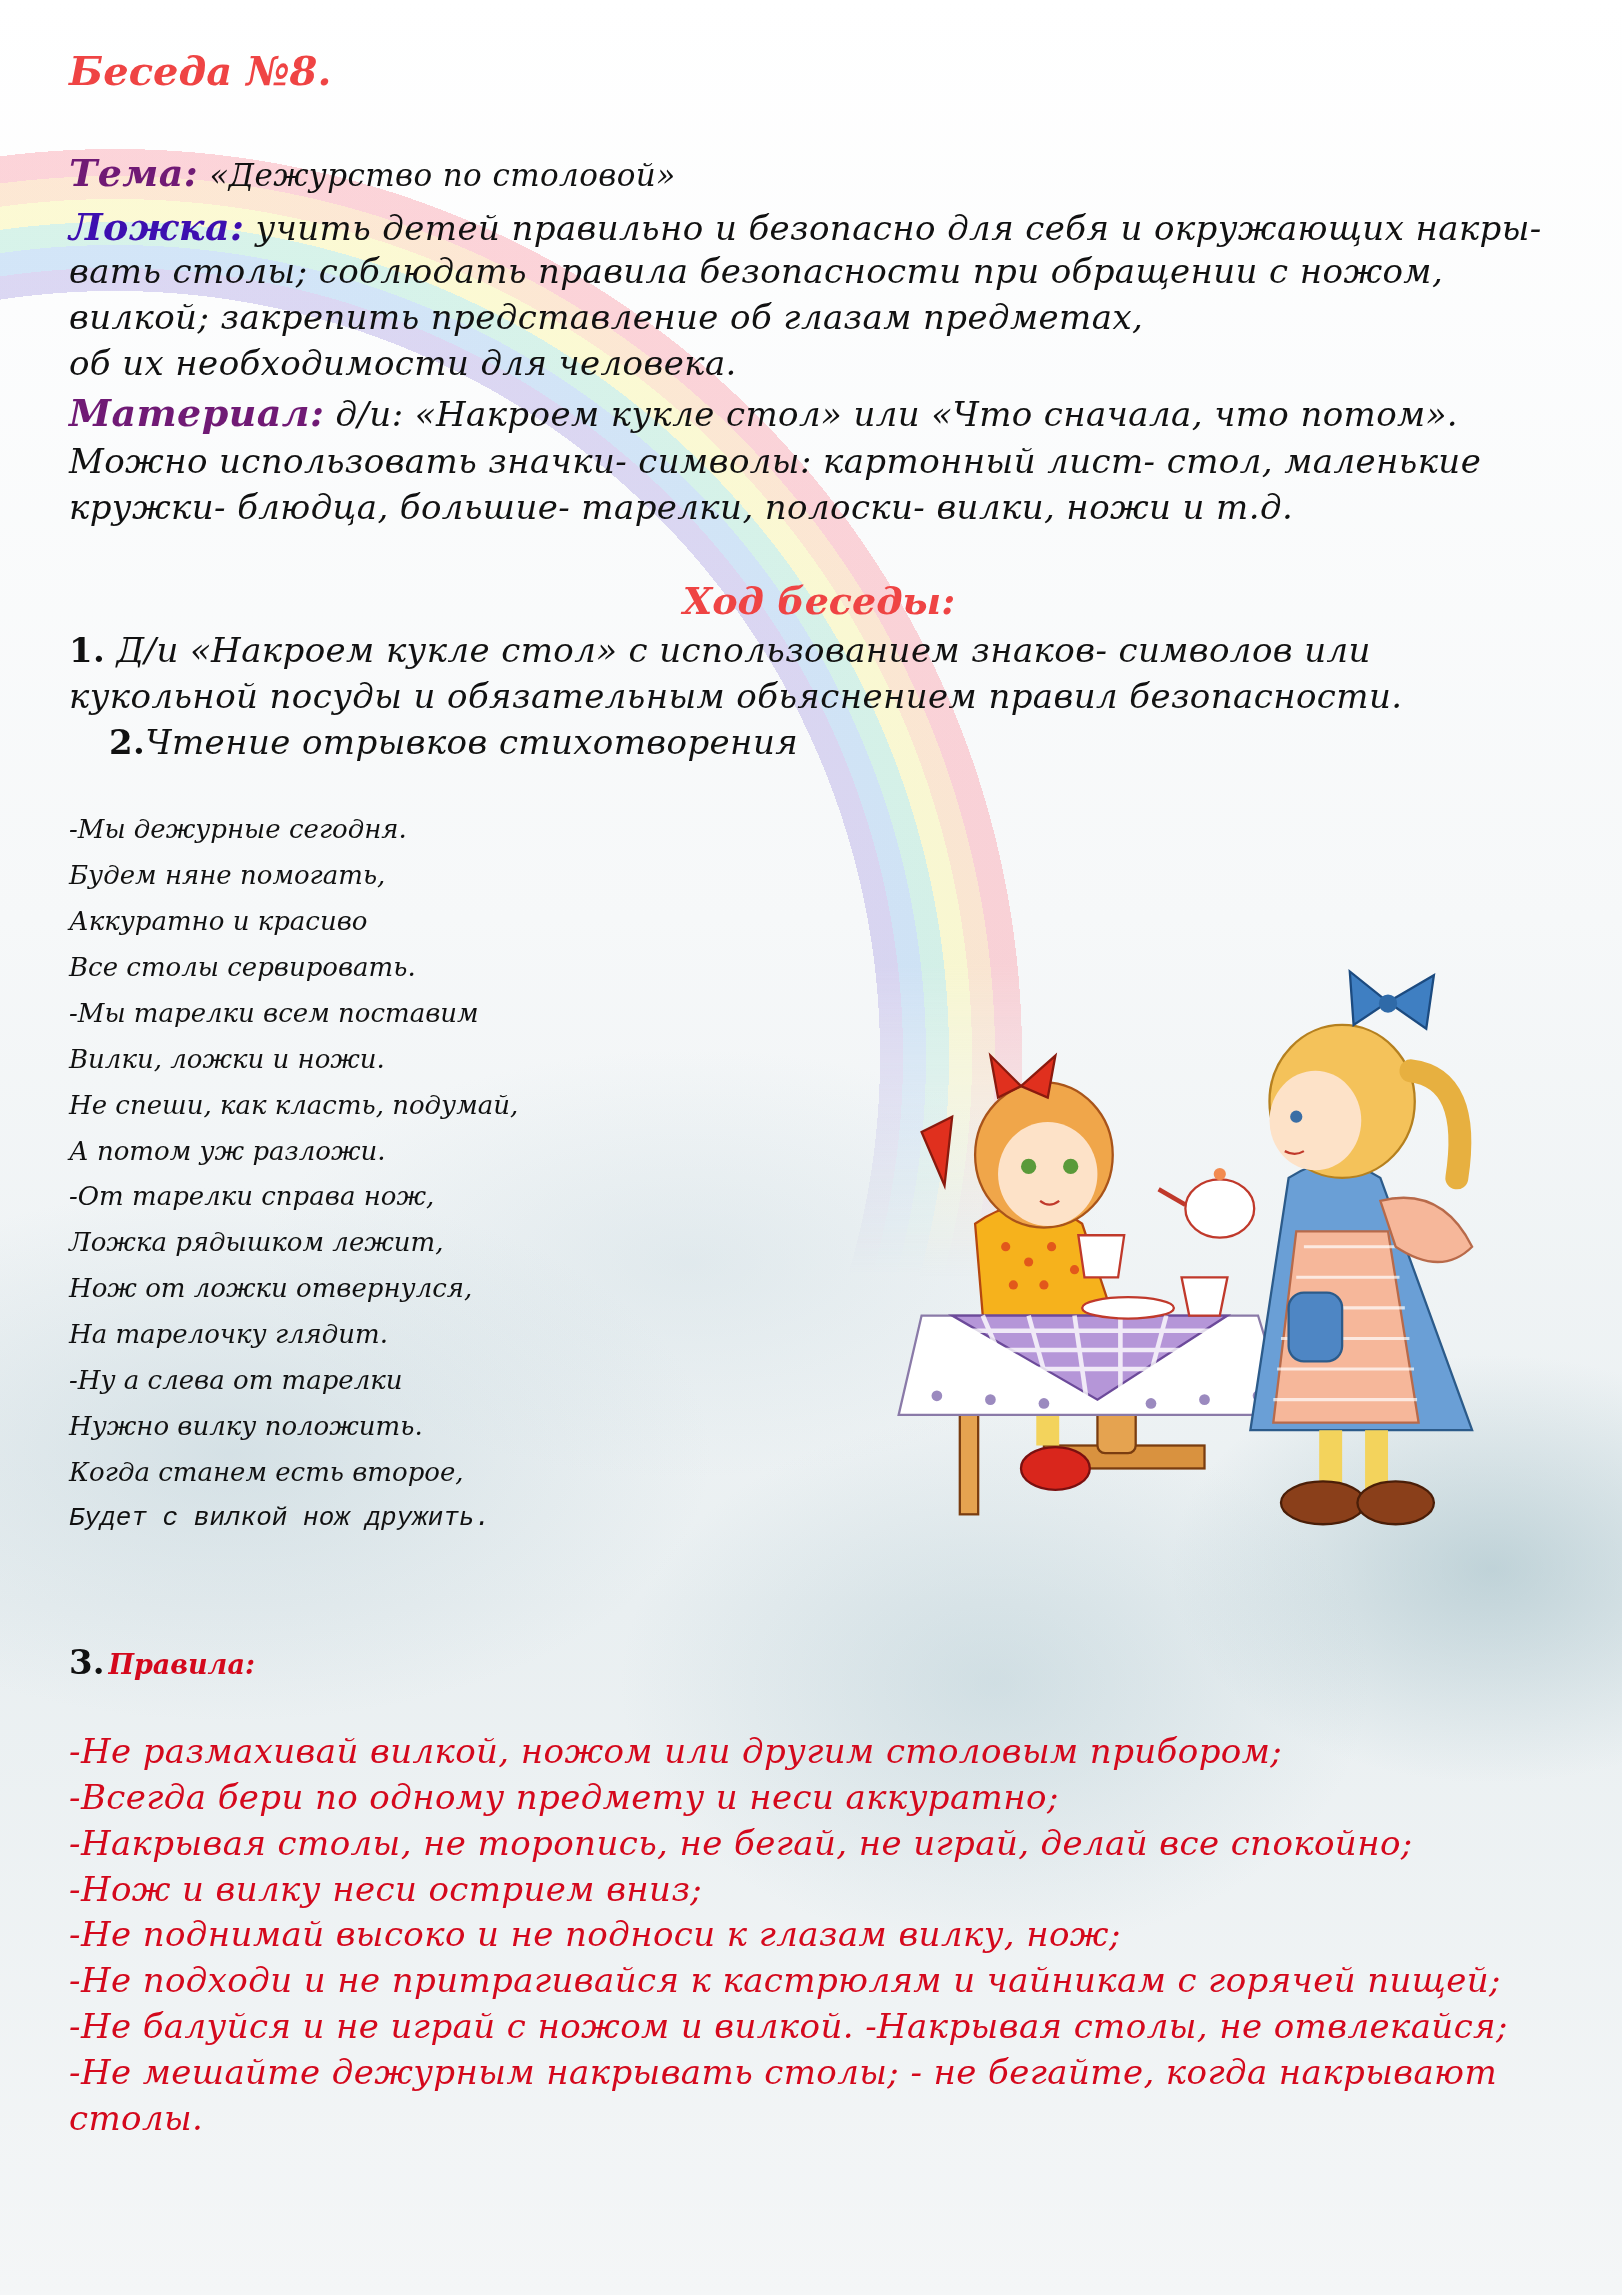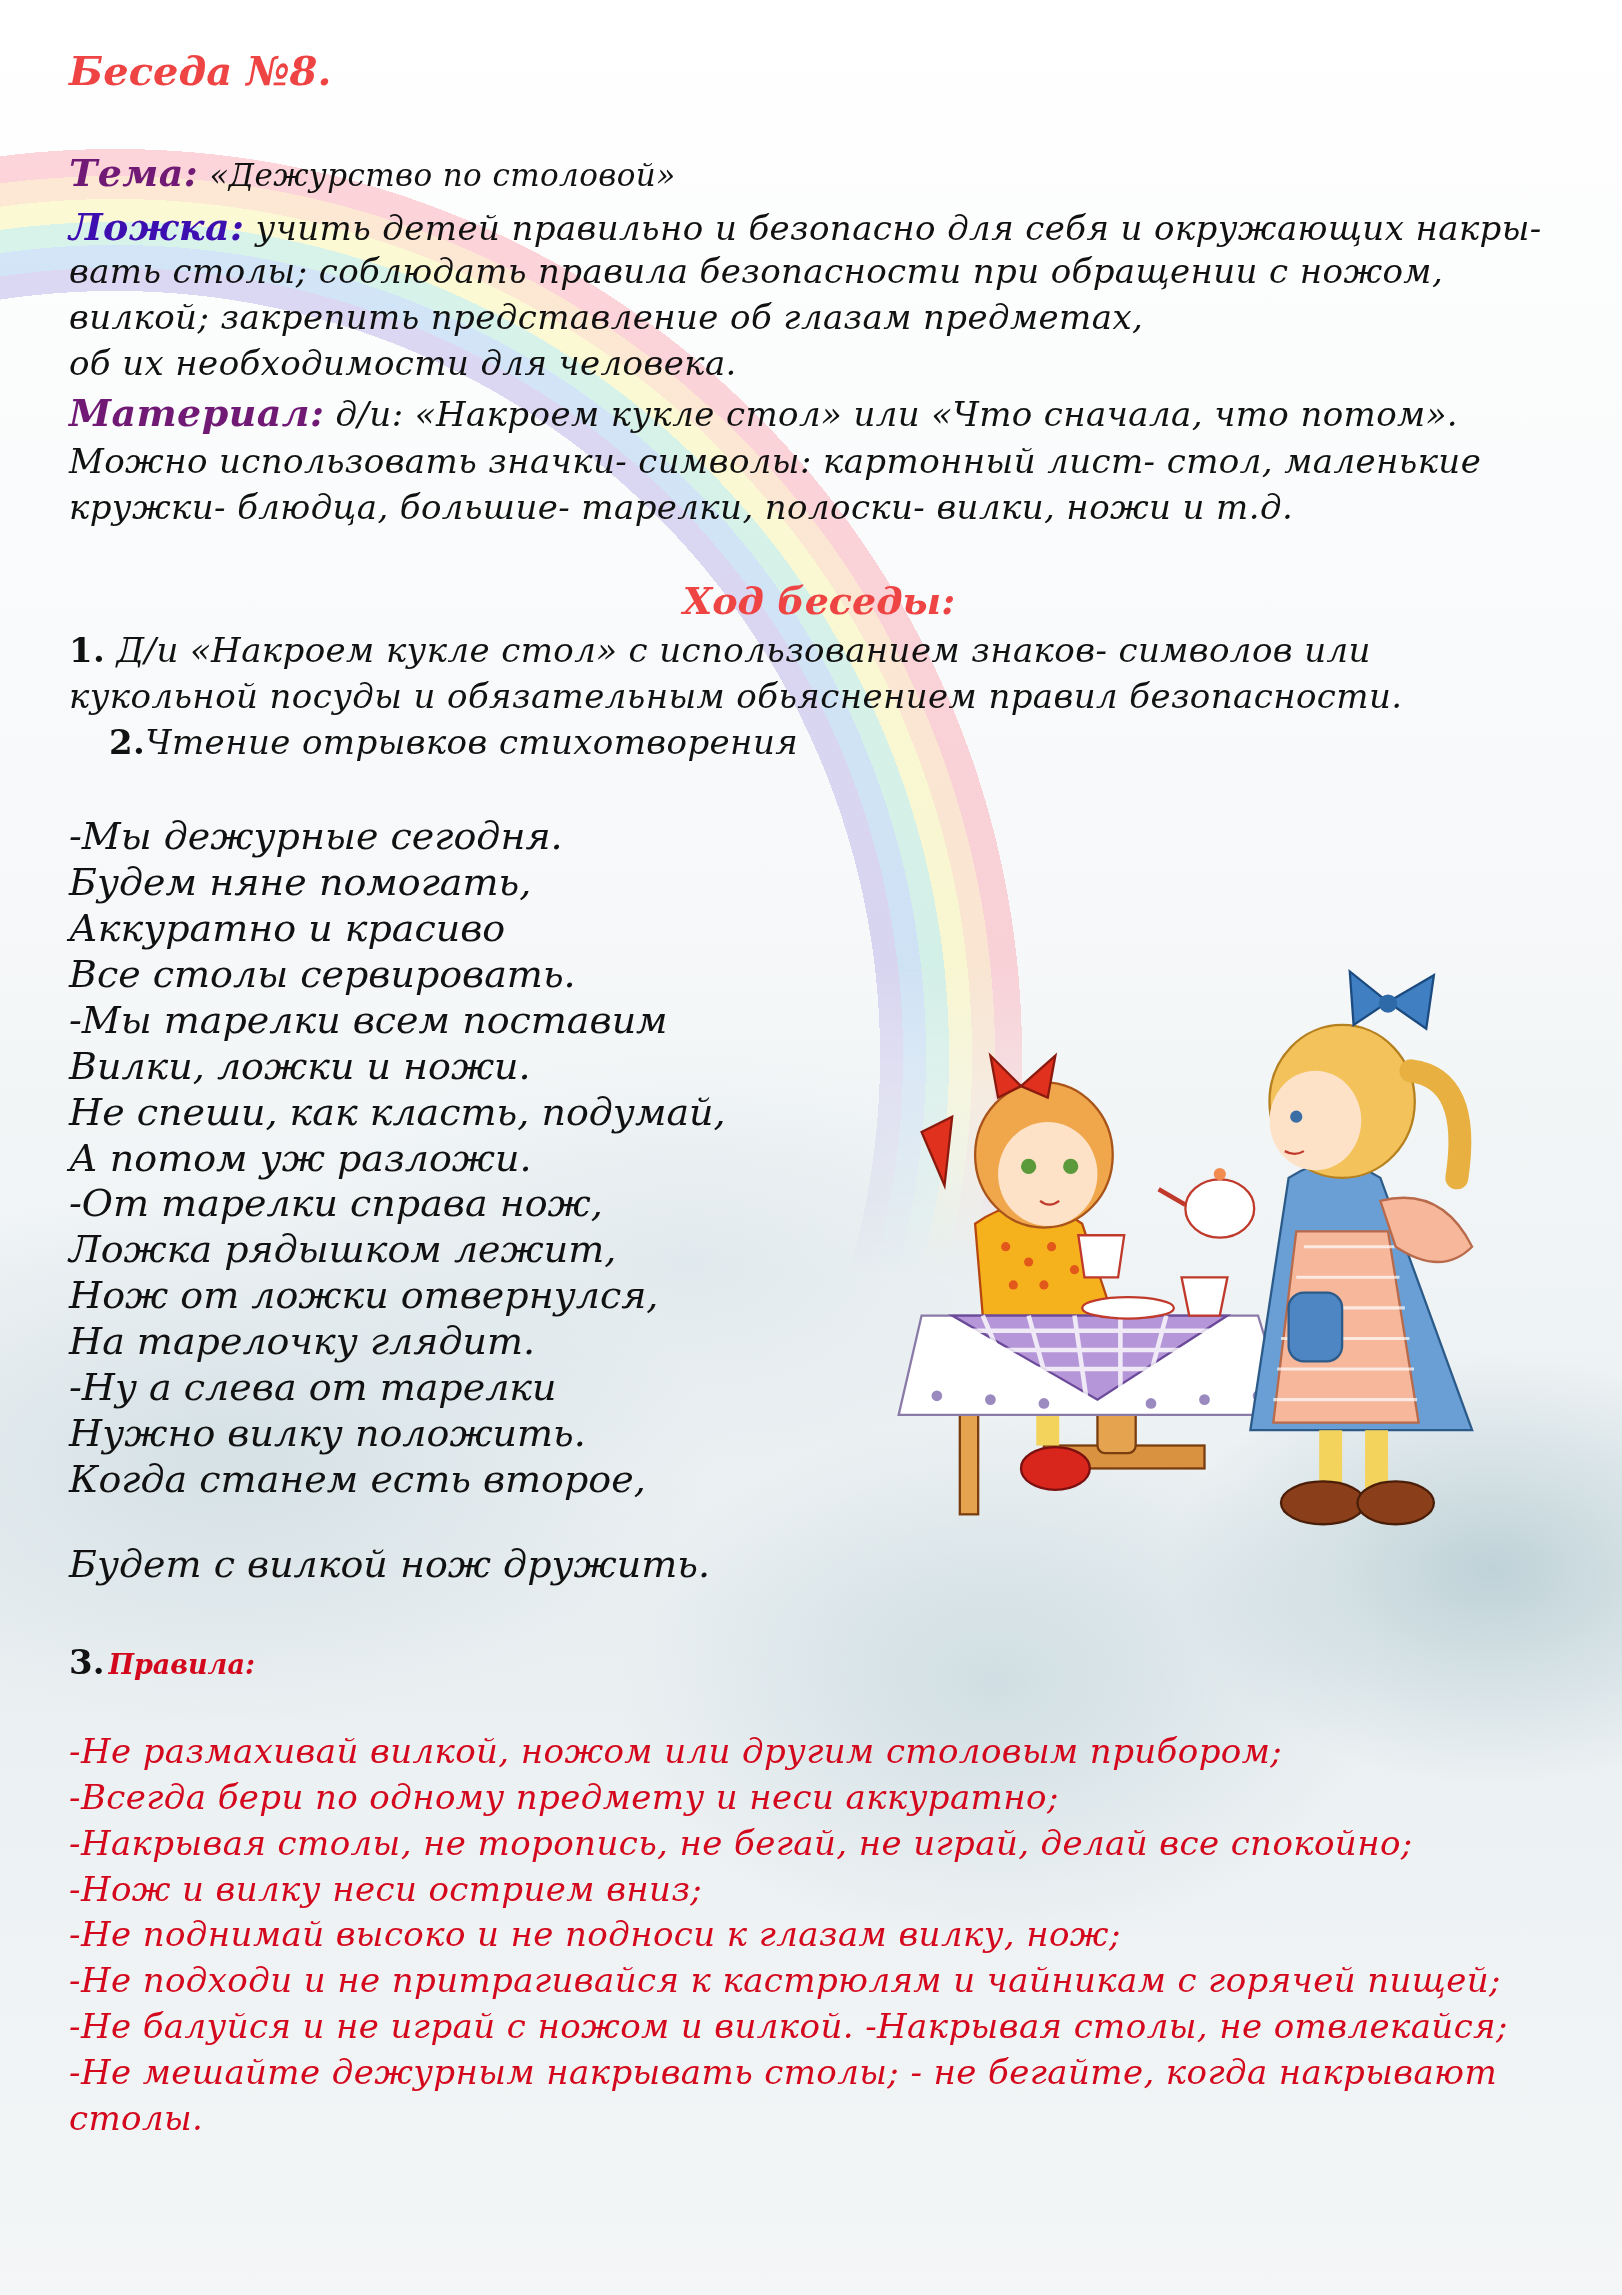--- a/index.html
+++ b/index.html
@@ -34,21 +34,21 @@
             mask-image: linear-gradient(180deg, #000 0%, #000 45%, transparent 62%);
   }
   .content { position:absolute; left:69px; top:0; width:1500px; }
   .line { position:absolute; left:0; white-space:nowrap; font-style:italic; color:#111; }
   .txt { font-size:34px; letter-spacing:0.4px; }
   .label { font-family:"DejaVu Serif", serif; font-weight:bold; font-style:italic; color:#701a75; font-size:38px; }
   .label.purple { color:#3d0fb0; }
   .title { font-weight:bold; font-style:italic; color:#ef4444; font-size:40px; }
   .num { font-weight:bold; font-style:normal; font-size:34px; color:#111; }
   .center { left:0; width:1500px; text-align:center; }
-  .poem { font-size:38px; }
+  .poem { font-size:26px; }
   .red { color:#d4081c; }
   .red-label { color:#d4081c; font-weight:bold; font-style:italic; font-size:27px; }
   .illustration { position:absolute; left:891px; top:956px; width:627px; height:612px; }
 </style>
 </head>
 <body>
 
 <div class="bg-sky"></div>
 <div class="rainbow"></div>
 
@@ -95,21 +95,21 @@
   <div class="line poem" style="top:1044px;">Вилки, ложки и ножи.</div>
   <div class="line poem" style="top:1090px;">Не спеши, как класть, подумай,</div>
   <div class="line poem" style="top:1136px;">А потом уж разложи.</div>
   <div class="line poem" style="top:1181px;">-От тарелки справа нож,</div>
   <div class="line poem" style="top:1227px;">Ложка рядышком лежит,</div>
   <div class="line poem" style="top:1273px;">Нож от ложки отвернулся,</div>
   <div class="line poem" style="top:1319px;">На тарелочку глядит.</div>
   <div class="line poem" style="top:1365px;">-Ну а слева от тарелки</div>
   <div class="line poem" style="top:1411px;">Нужно вилку положить.</div>
   <div class="line poem" style="top:1457px;">Когда станем есть второе,</div>
-  <div class="line poem" style="top:1542px;">Будет с вилкой нож дружить.</div>
+  <div class="line poem" style="top:1503px;font-family:Liberation Mono, monospace;">Будет с вилкой нож дружить.</div>
 
   <div class="line" style="top:1642px;">
     <span class="num">3.</span>
     <span class="red-label">Правила:</span>
   </div>
   <div class="line txt red" style="top:1731px;">-Не размахивай вилкой, ножом или другим столовым прибором;</div>
   <div class="line txt red" style="top:1777px;">-Всегда бери по одному предмету и неси аккуратно;</div>
   <div class="line txt red" style="top:1823px;">-Накрывая столы, не торопись, не бегай, не играй, делай все спокойно;</div>
   <div class="line txt red" style="top:1869px;">-Нож  и вилку неси острием вниз;</div>
   <div class="line txt red" style="top:1914px;">-Не поднимай высоко и не подноси к глазам вилку, нож;</div>

